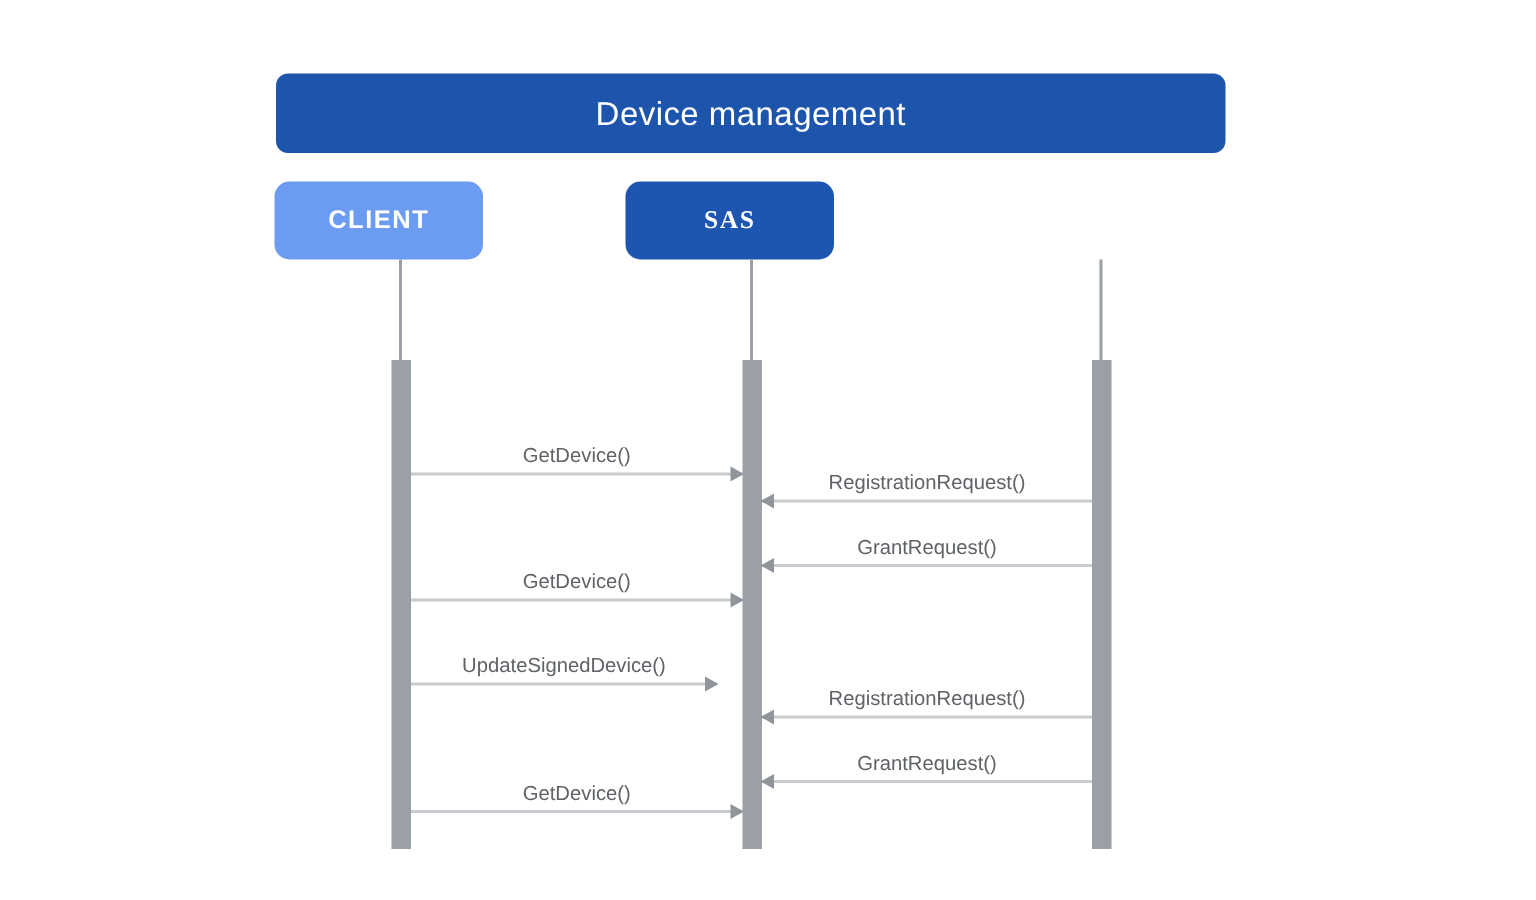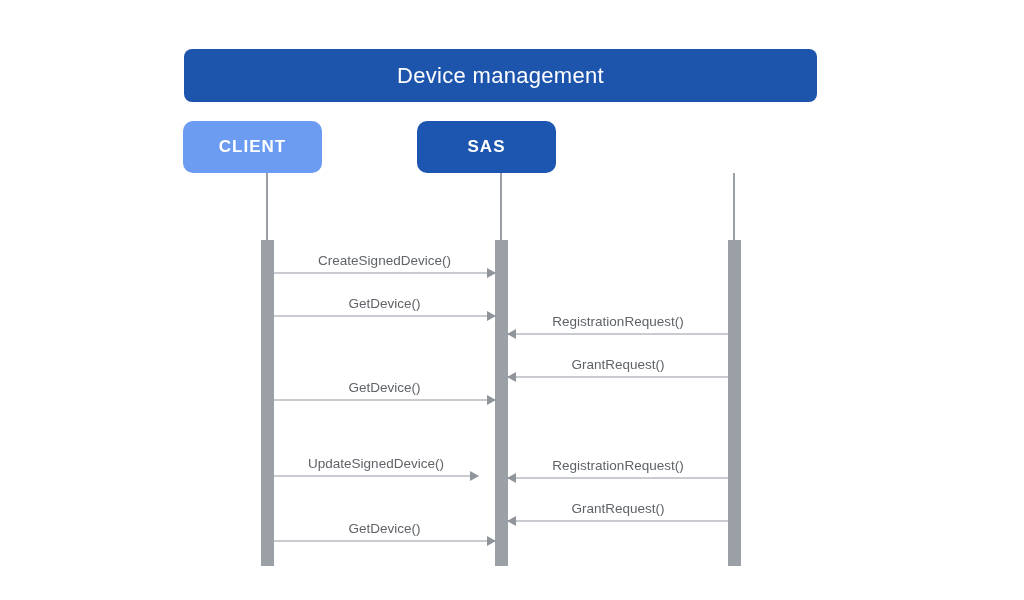--- a/index.html
+++ b/index.html
@@ -29,21 +29,21 @@
     top: 121px;
     width: 139px; height: 52px;
     border-radius: 10px;
     color: #ffffff;
     font-weight: 700;
     font-size: 17px;
     letter-spacing: 1px;
     display: flex; align-items: center; justify-content: center;
   }
   .actor-client { left: 183px; background: var(--client-bg, #6b9cf2); }
-  .actor-sas    { left: 417px; background: var(--sas-bg, #1d56b0); }
+  .actor-sas    { left: 417px; background: var(--sas-bg, #1d56b0); font-family: Liberation Serif, serif; }
   .actor-cbsd   { left: 650px; background: var(--cbsd-bg, #4285f4); }
   .lifeline {
     position: absolute;
     top: 173px; height: 67px; width: 2px;
     background: var(--lifeline, #9aa0a6);
   }
   .lifeline-client { left: 266px; }
   .lifeline-sas    { left: 500px; }
   .lifeline-cbsd   { left: 733px; }
   .activation {
@@ -94,26 +94,20 @@
   <div class="actor actor-sas">SAS</div>
 
   <div class="lifeline lifeline-client"></div>
   <div class="lifeline lifeline-sas"></div>
   <div class="lifeline lifeline-cbsd"></div>
 
   <div class="activation activation-client"></div>
   <div class="activation activation-sas"></div>
   <div class="activation activation-cbsd"></div>
 
-  <div class="message right" style="left:274px; top:253px; width:221px">
-    <div class="msg-label">CreateSignedDevice()</div>
-    <div class="msg-line">
-        <span class="arrowhead"></span>
-      </div>
-  </div>
 
   <div class="message right" style="left:274px; top:296px; width:221px">
     <div class="msg-label">GetDevice()</div>
     <div class="msg-line">
         <span class="arrowhead"></span>
       </div>
   </div>
 
   <div class="message left" style="left:508px; top:314px; width:220px">
     <div class="msg-label">RegistrationRequest()</div>
@@ -129,21 +123,21 @@
       </div>
   </div>
 
   <div class="message right" style="left:274px; top:380px; width:221px">
     <div class="msg-label">GetDevice()</div>
     <div class="msg-line">
         <span class="arrowhead"></span>
       </div>
   </div>
 
-  <div class="message right" style="left:274px; top:456px; width:204px">
+  <div class="message right" style="left:274px; top:436px; width:204px">
     <div class="msg-label">UpdateSignedDevice()</div>
     <div class="msg-line">
         <span class="arrowhead"></span>
       </div>
   </div>
 
   <div class="message left" style="left:508px; top:458px; width:220px">
     <div class="msg-label">RegistrationRequest()</div>
     <div class="msg-line">
         <span class="arrowhead"></span>

